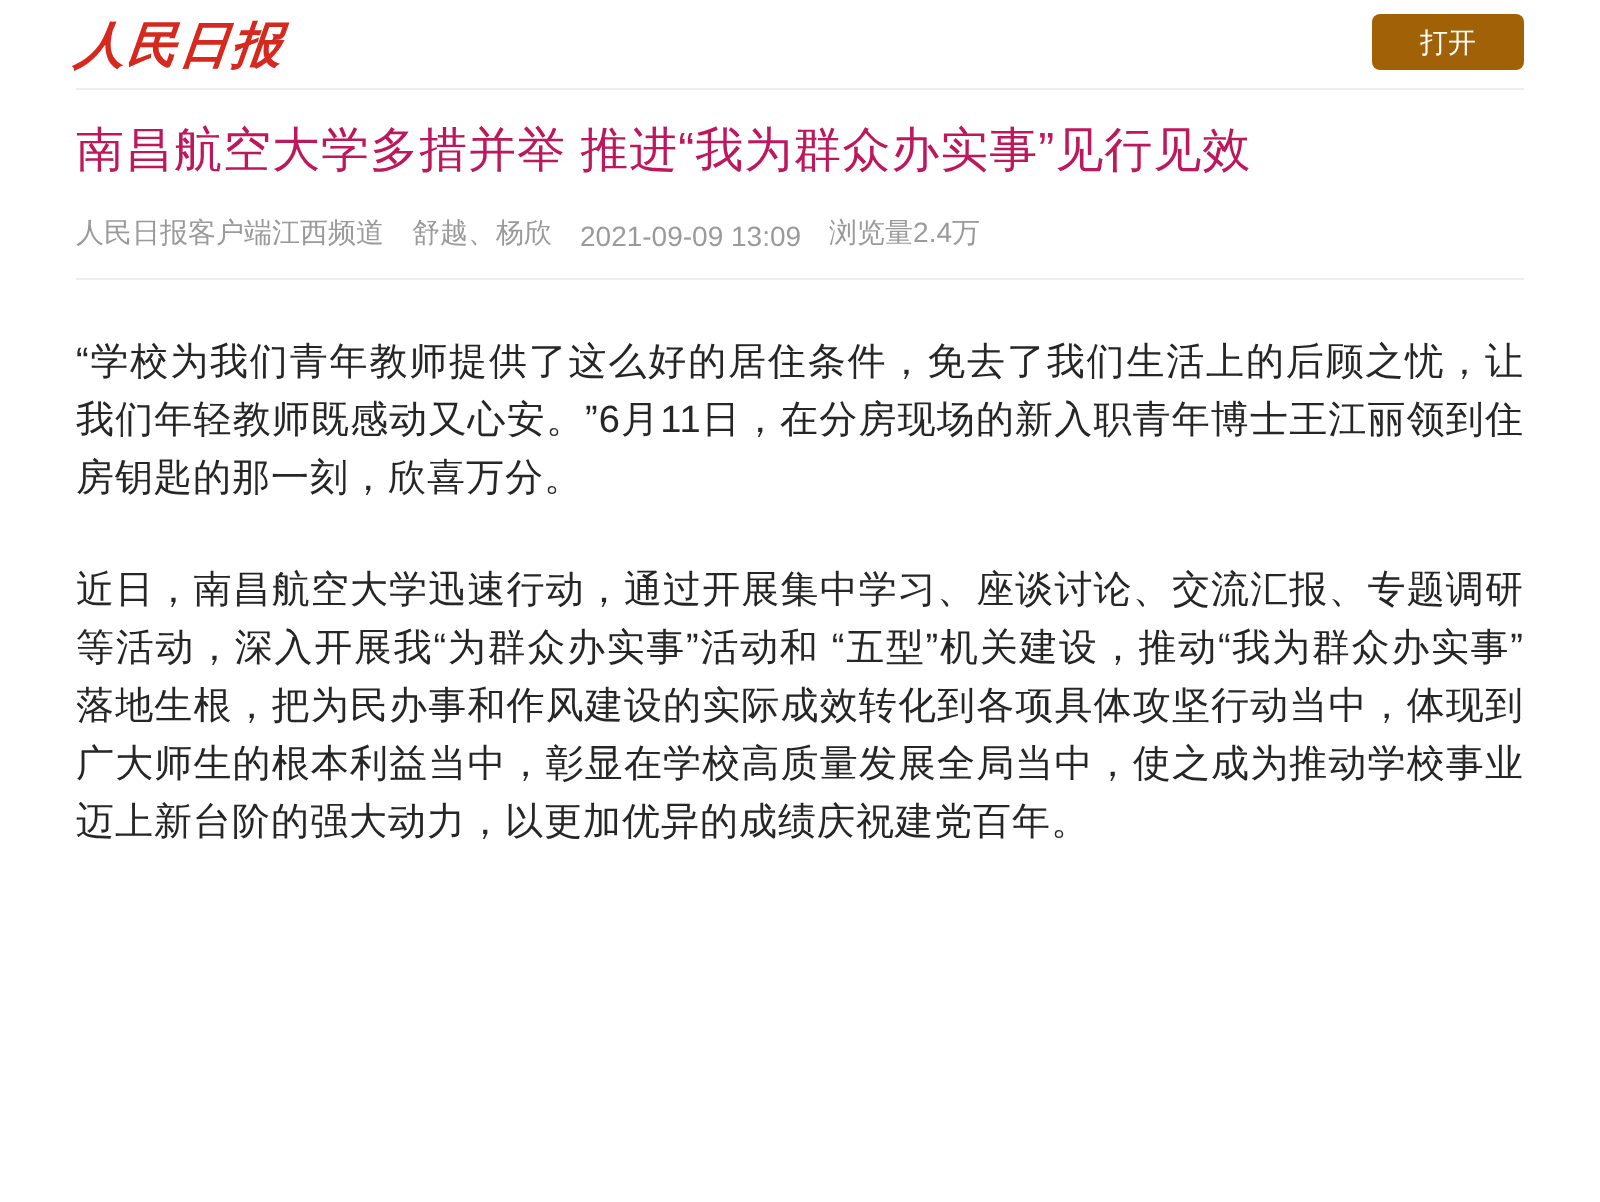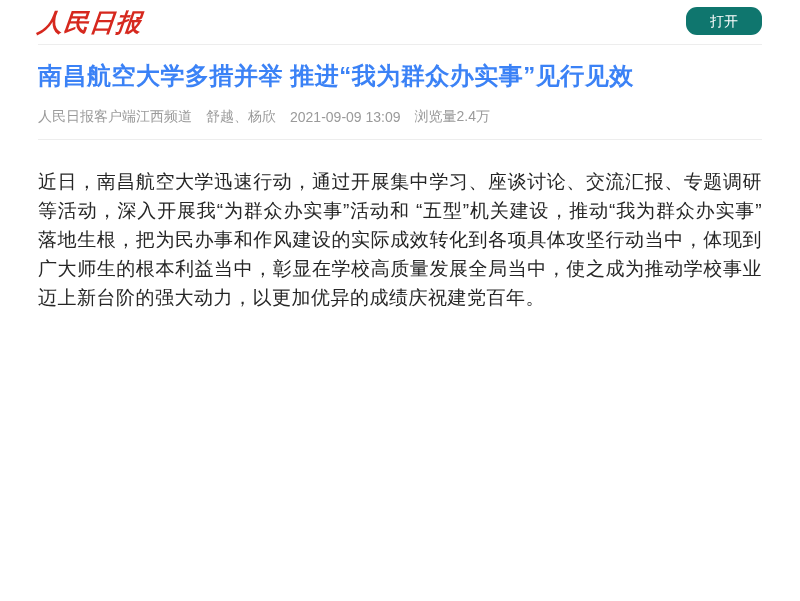--- a/index.html
+++ b/index.html
@@ -52,62 +52,63 @@
     padding: 7px 24px;
     cursor: pointer;
     font-family: inherit;
     line-height: 1;
   }
 
   
   .title {
     margin-top: 15px;
     font-size: 24px;
-    font-weight: 700;
-    color: #3b82f6;
+    font-weight: 400;
+    color: #be185d;
     letter-spacing: 0.5px;
     line-height: 1.3;
   }
   .byline {
     margin-top: 17px;
     padding-bottom: 13px;
     border-bottom: 1px solid #ededed;
     font-size: 14px;
     color: #9a9a9a;
     display: flex;
-    align-items: center;
+    align-items: flex-end;
   }
   .byline span { margin-right: 14px; white-space: nowrap; }
 
   
   .content p {
     margin-top: 27px;
     font-size: 19px;
     line-height: 29px;
     color: #262626;
     text-align: justify;
     letter-spacing: 0.5px;
   }
 </style>
 </head>
 <body>
 
 <div class="page">
 
   <div class="header">
     <div class="logo" style="color: rgb(214, 40, 30);">人民日报</div>
-    <button class="open-btn" style="background: #0f766e; border-radius: 11px;">打开</button>
+    <button class="open-btn" style="background: #a16207;">打开</button>
   </div>
 
   <h1 class="title">南昌航空大学多措并举 推进“我为群众办实事”见行见效</h1>
 
   <div class="byline">
     <span>人民日报客户端江西频道</span>
     <span>舒越、杨欣</span>
     <span>2021-09-09 13:09</span>
     <span>浏览量2.4万</span>
   </div>
 
   <div class="content">
+    <p>“学校为我们青年教师提供了这么好的居住条件，免去了我们生活上的后顾之忧，让我们年轻教师既感动又心安。”6月11日，在分房现场的新入职青年博士王江丽领到住房钥匙的那一刻，欣喜万分。</p>
     <p>近日，南昌航空大学迅速行动，通过开展集中学习、座谈讨论、交流汇报、专题调研等活动，深入开展我“为群众办实事”活动和 “五型”机关建设，推动“我为群众办实事”落地生根，把为民办事和作风建设的实际成效转化到各项具体攻坚行动当中，体现到广大师生的根本利益当中，彰显在学校高质量发展全局当中，使之成为推动学校事业迈上新台阶的强大动力，以更加优异的成绩庆祝建党百年。</p>
   </div>
 
 </div>
 
 </body></html>

